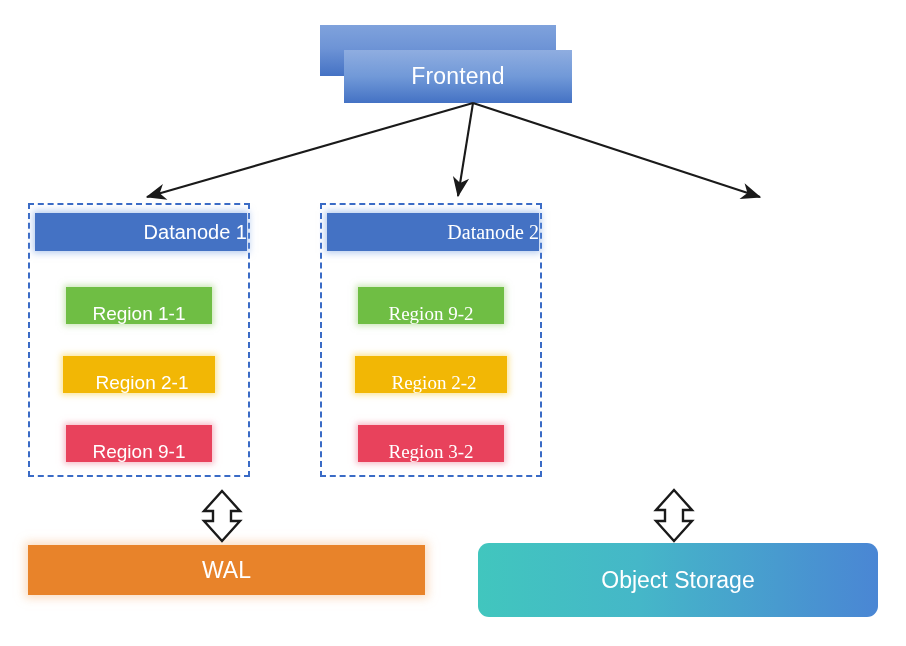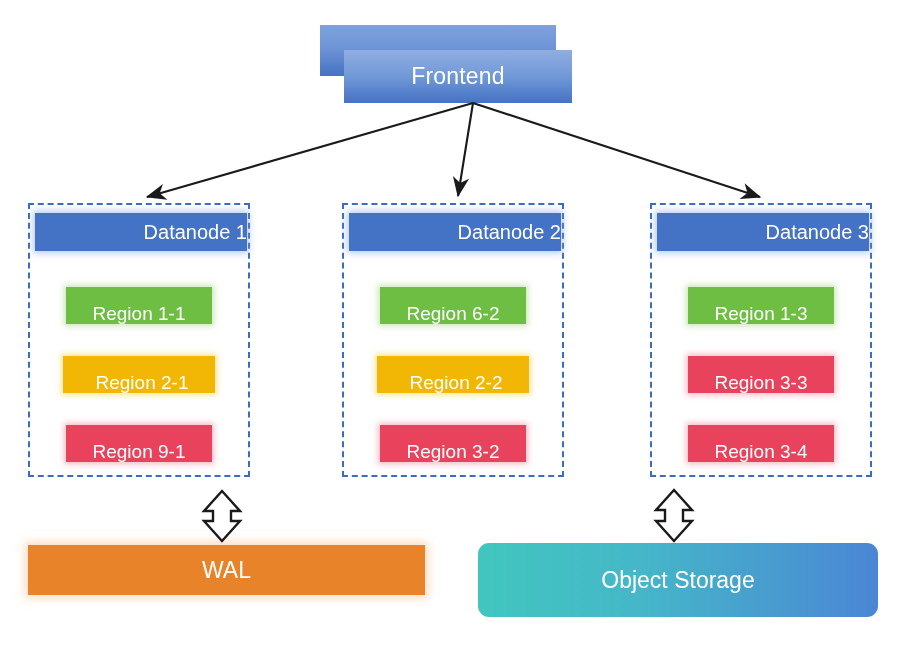--- a/index.html
+++ b/index.html
@@ -49,21 +49,21 @@
   .datanode {
     position: absolute;
     top: 203px;
     width: 222px;
     height: 274px;
     border: 2px dashed #3A6BC6;
     box-sizing: border-box;
     background: transparent;
   }
   .dn1 { left: 28px; }
-  .dn2 { left: 342px; }
+  .dn2 { left: 320px; font-family: Liberation Serif, serif; }
   .dn3 { left: 650px; }
 
   .dn-header {
     position: absolute;
     left: 5px;
     top: 8px;
     width: 212px;
     height: 38px;
     background: #4472C4;
     box-shadow: 0 0 7px 2px rgba(120,160,225,0.55);
@@ -174,47 +174,31 @@
       </div>
     </div>
   </div>
 
   <div class="datanode dn2">
     <div class="dn-header">
       <span class="lbl">Datanode 2</span>
     </div>
     <div class="regions">
       <div class="region green slot0">
-        <span class="lbl">Region 6-2</span>
+        <span class="lbl">Region 9-2</span>
       </div>
       <div class="region yellow slot1">
         <span class="lbl">Region 2-2</span>
       </div>
       <div class="region red slot2">
         <span class="lbl">Region 3-2</span>
       </div>
     </div>
   </div>
 
-  <div class="datanode dn3">
-    <div class="dn-header">
-      <span class="lbl">Datanode 3</span>
-    </div>
-    <div class="regions">
-      <div class="region green slot0">
-        <span class="lbl">Region 1-3</span>
-      </div>
-      <div class="region red slot1">
-        <span class="lbl">Region 3-3</span>
-      </div>
-      <div class="region red slot2">
-        <span class="lbl">Region 3-4</span>
-      </div>
-    </div>
-  </div>
 
   <div class="store store-wal">
     <span class="lbl">WAL</span>
   </div>
   <div class="store store-object">
     <span class="lbl">Object Storage</span>
   </div>
 
   <svg id="links" viewBox="0 0 906 646">
     <defs>

